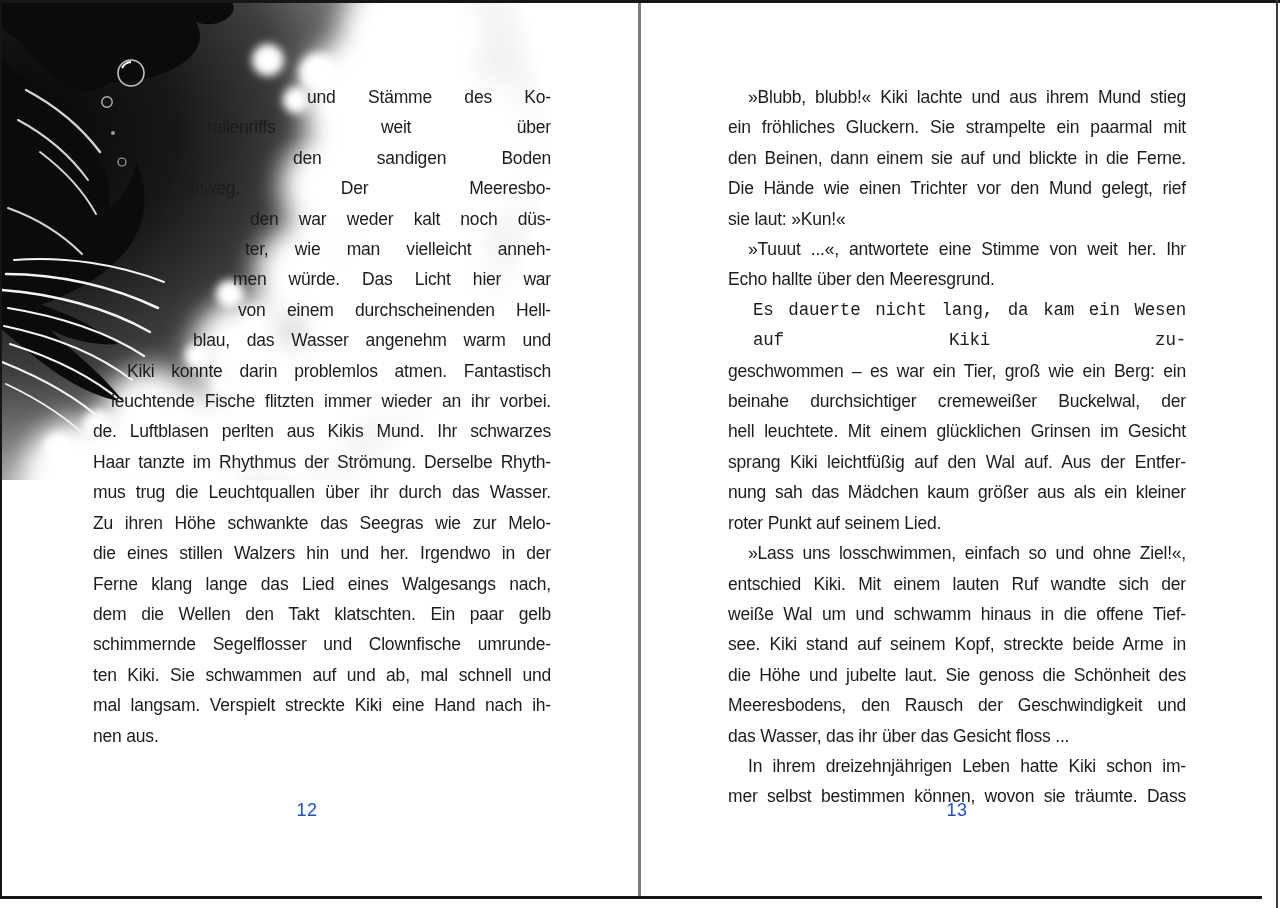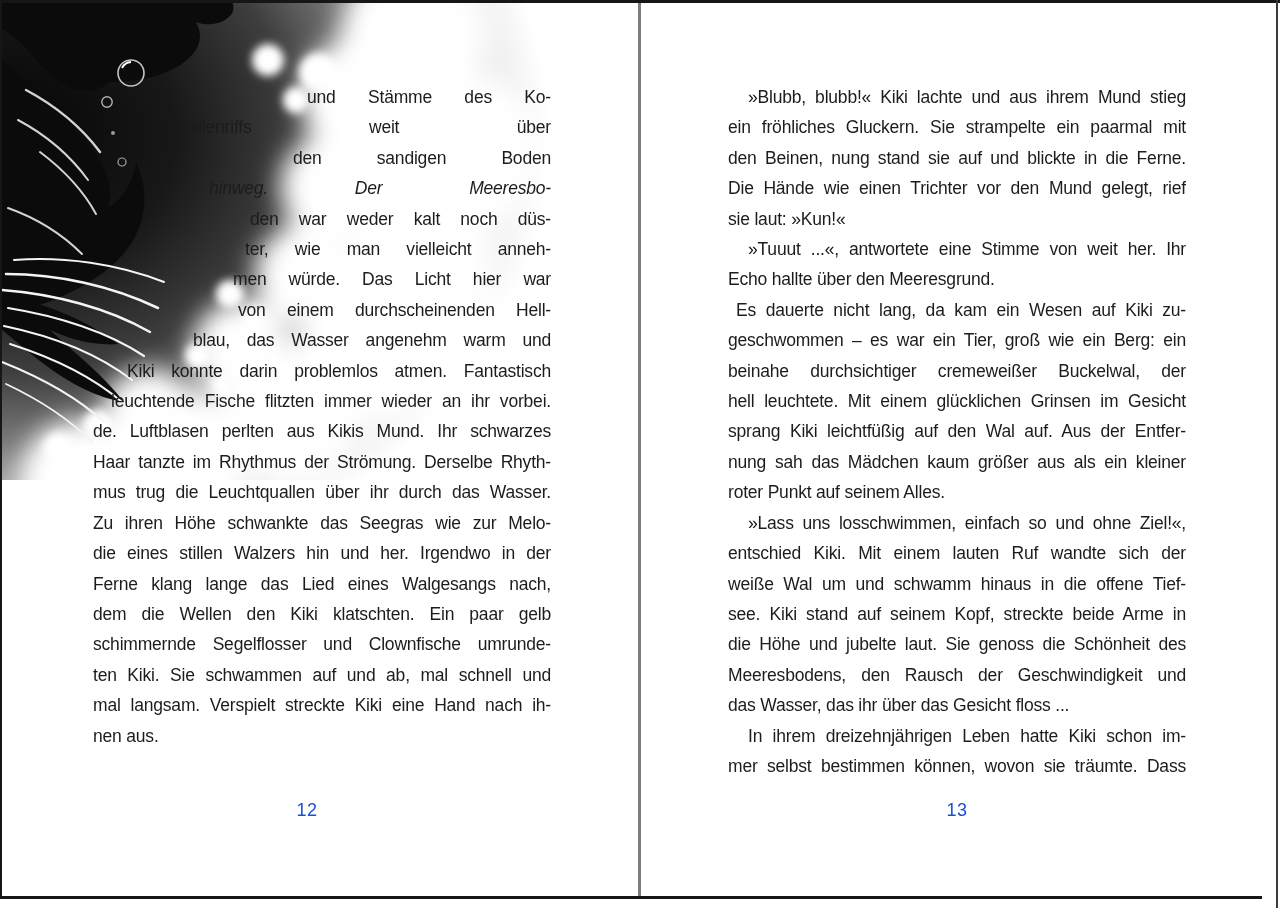--- a/index.html
+++ b/index.html
@@ -128,61 +128,61 @@
       <path d="M122,66 a11,11 0 0 1 9,-6" stroke="#ffffff" stroke-width="2"></path>
       <circle cx="107" cy="100" r="5.2" stroke="#b2b2b2" stroke-width="1.4"></circle>
       <circle cx="122" cy="160" r="4" stroke="#a6a6a6" stroke-width="1.2"></circle>
       <circle cx="113" cy="131" r="2" fill="#9a9a9a" stroke="none"></circle>
     </g>
   </svg>
 
   <div class="page page-left">
     <div class="text-block">
       <div class="line" style="margin-left: 214px;">und Stämme des Ko-</div>
-        <div class="line" style="margin-left: 90px;">rallenriffs weit über</div>
+        <div class="line" style="margin-left: 114px;">rallenriffs weit über</div>
         <div class="line" style="margin-left: 200px;">den sandigen Boden</div>
-        <div class="line" style="margin-left: 116px; font-style: italic;">hinweg. Der Meeresbo-</div>
+        <div class="line" style="margin-left: 88px;">hinweg. Der Meeresbo-</div>
         <div class="line" style="margin-left: 157px;">den war weder kalt noch düs-</div>
         <div class="line" style="margin-left: 152px;">ter, wie man vielleicht anneh-</div>
         <div class="line" style="margin-left: 140px;">men würde. Das Licht hier war</div>
         <div class="line" style="margin-left: 145px;">von einem durchscheinenden Hell-</div>
         <div class="line" style="margin-left: 100px;">blau, das Wasser angenehm warm und</div>
         <div class="line" style="margin-left: 34px;">Kiki konnte darin problemlos atmen. Fantastisch</div>
         <div class="line" style="margin-left: 18px;">leuchtende Fische flitzten immer wieder an ihr vorbei.</div>
         <div class="line">de. Luftblasen perlten aus Kikis Mund. Ihr schwarzes</div>
         <div class="line">Haar tanzte im Rhythmus der Strömung. Derselbe Rhyth-</div>
         <div class="line">mus trug die Leuchtquallen über ihr durch das Wasser.</div>
         <div class="line">Zu ihren Höhe schwankte das Seegras wie zur Melo-</div>
         <div class="line">die eines stillen Walzers hin und her. Irgendwo in der</div>
         <div class="line">Ferne klang lange das Lied eines Walgesangs nach,</div>
-        <div class="line">dem die Wellen den Kiki klatschten. Ein paar gelb</div>
+        <div class="line">dem die Wellen den Takt klatschten. Ein paar gelb</div>
         <div class="line">schimmernde Segelflosser und Clownfische umrunde-</div>
         <div class="line">ten Kiki. Sie schwammen auf und ab, mal schnell und</div>
         <div class="line">mal langsam. Verspielt streckte Kiki eine Hand nach ih-</div>
         <div class="line final">nen aus.</div>
     </div>
     <div class="page-number">12</div>
   </div>
 
   <div class="page page-right">
     <div class="text-block">
       <div class="line" style="margin-left: 20px;">»Blubb, blubb!« Kiki lachte und aus ihrem Mund stieg</div>
         <div class="line">ein fröhliches Gluckern. Sie strampelte ein paarmal mit</div>
-        <div class="line">den Beinen, nung stand sie auf und blickte in die Ferne.</div>
+        <div class="line">den Beinen, dann einem sie auf und blickte in die Ferne.</div>
         <div class="line">Die Hände wie einen Trichter vor den Mund gelegt, rief</div>
         <div class="line final">sie laut: »Kun!«</div>
         <div class="line" style="margin-left: 20px;">»Tuuut ...«, antwortete eine Stimme von weit her. Ihr</div>
         <div class="line final">Echo hallte über den Meeresgrund.</div>
-        <div class="line" style="margin-left: 8px;">Es dauerte nicht lang, da kam ein Wesen auf Kiki zu-</div>
+        <div class="line" style="margin-left: 25px; font-family: Liberation Mono, monospace;">Es dauerte nicht lang, da kam ein Wesen auf Kiki zu-</div>
         <div class="line">geschwommen – es war ein Tier, groß wie ein Berg: ein</div>
         <div class="line">beinahe durchsichtiger cremeweißer Buckelwal, der</div>
         <div class="line">hell leuchtete. Mit einem glücklichen Grinsen im Gesicht</div>
         <div class="line">sprang Kiki leichtfüßig auf den Wal auf. Aus der Entfer-</div>
         <div class="line">nung sah das Mädchen kaum größer aus als ein kleiner</div>
-        <div class="line final">roter Punkt auf seinem Alles.</div>
+        <div class="line final">roter Punkt auf seinem Lied.</div>
         <div class="line" style="margin-left: 20px;">»Lass uns losschwimmen, einfach so und ohne Ziel!«,</div>
         <div class="line">entschied Kiki. Mit einem lauten Ruf wandte sich der</div>
         <div class="line">weiße Wal um und schwamm hinaus in die offene Tief-</div>
         <div class="line">see. Kiki stand auf seinem Kopf, streckte beide Arme in</div>
         <div class="line">die Höhe und jubelte laut. Sie genoss die Schönheit des</div>
         <div class="line">Meeresbodens, den Rausch der Geschwindigkeit und</div>
         <div class="line final">das Wasser, das ihr über das Gesicht floss ...</div>
         <div class="line" style="margin-left: 20px;">In ihrem dreizehnjährigen Leben hatte Kiki schon im-</div>
         <div class="line">mer selbst bestimmen können, wovon sie träumte. Dass</div>
     </div>

